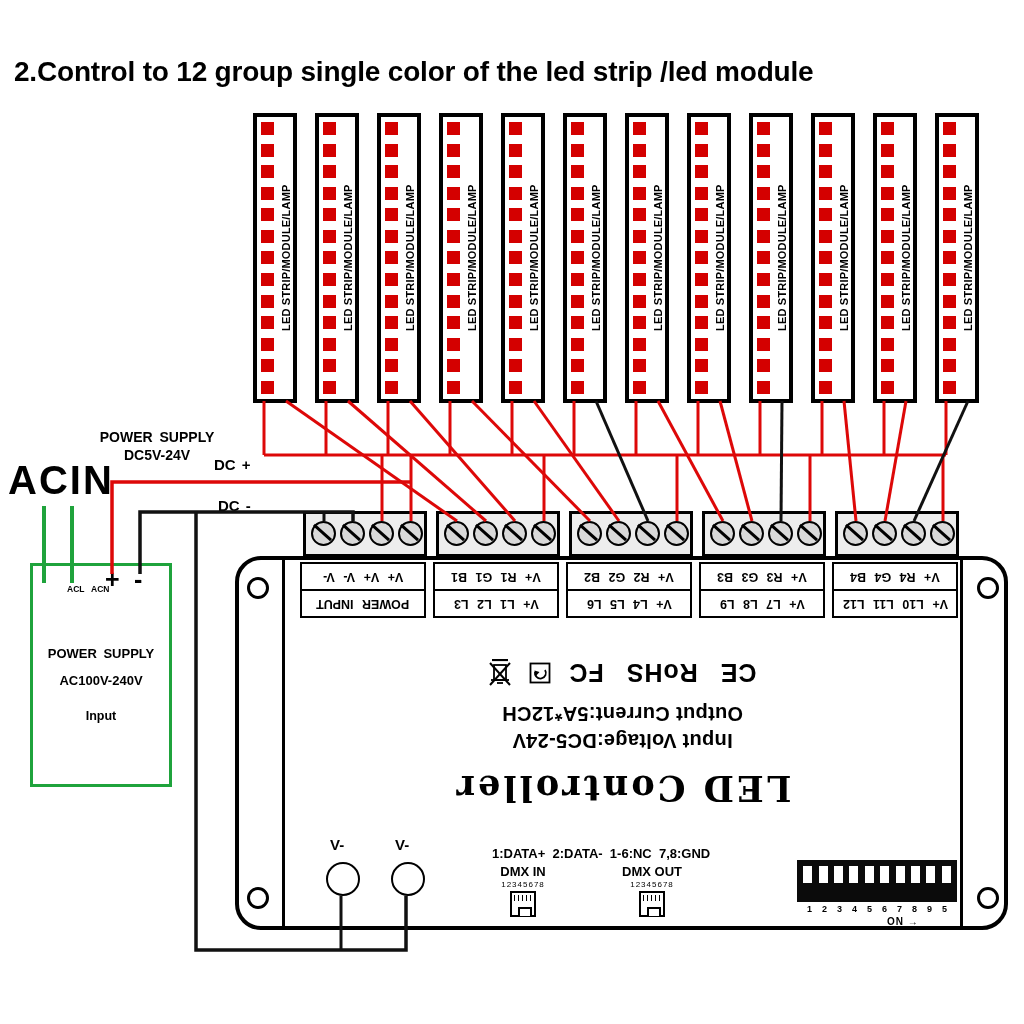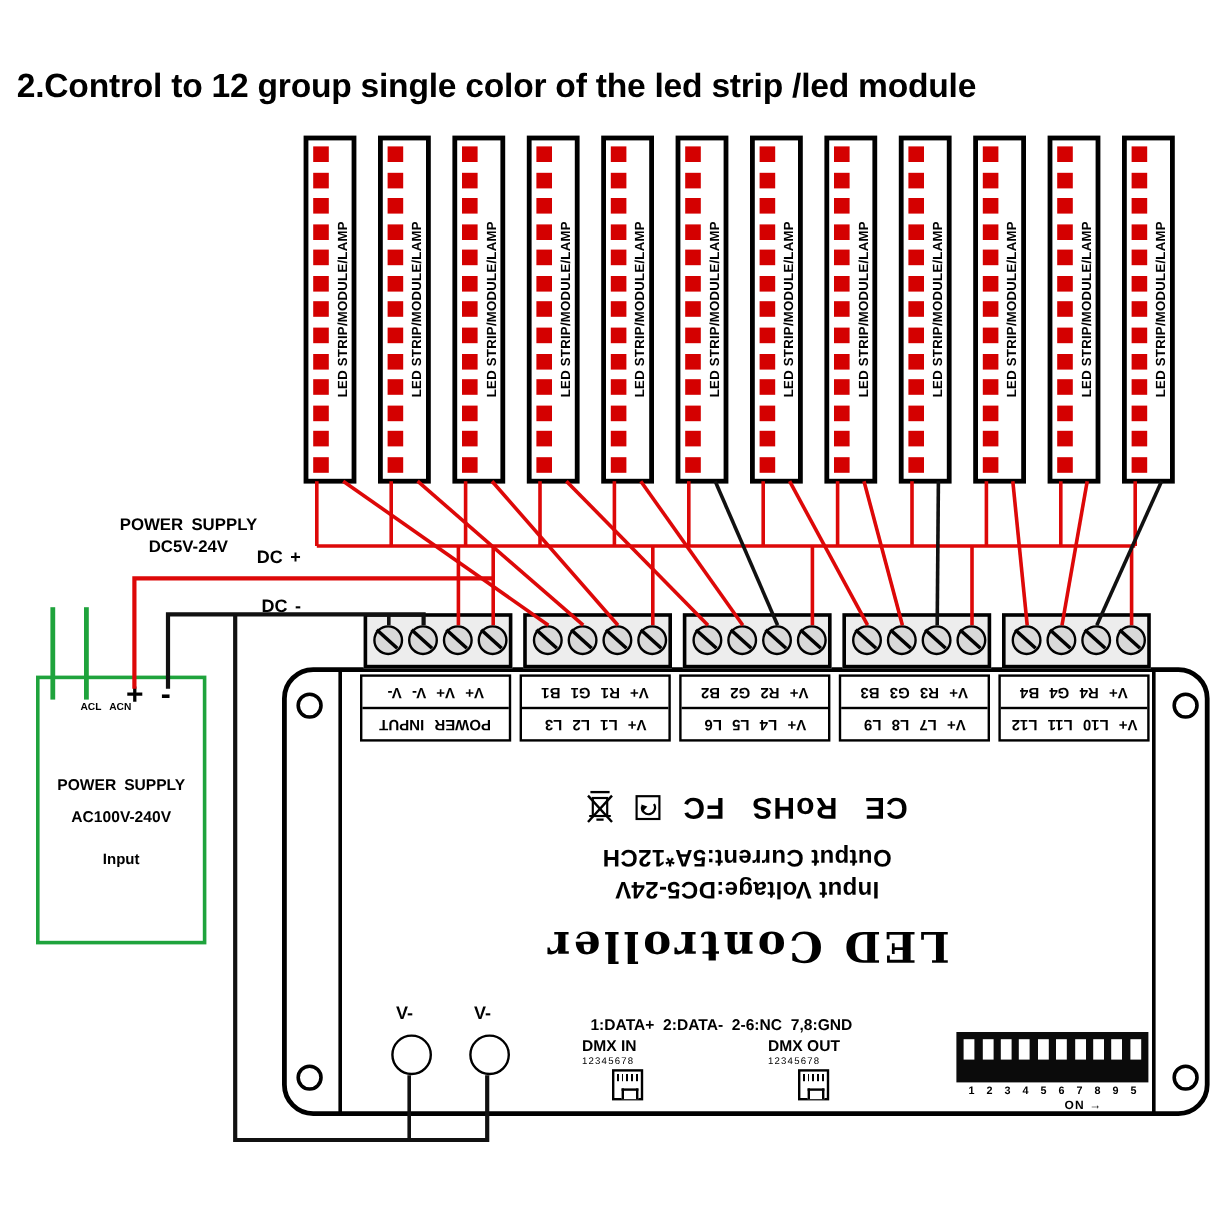--- a/index.html
+++ b/index.html
@@ -34,21 +34,21 @@
   #centerstack{left:330px;top:656px;width:585px;transform:rotate(180deg);text-align:center;z-index:8}
   #prodname{font-family:"DejaVu Serif",serif;font-size:35px;font-weight:bold;letter-spacing:3px;margin-bottom:14px}
   .specline{font-size:20px;font-weight:bold;line-height:27px;letter-spacing:0.3px}
   #certrow{display:flex;align-items:center;justify-content:center;gap:16px;height:34px;margin-top:10px}
   #certtext{font-size:25px;font-weight:bold;word-spacing:14px;letter-spacing:1px}
 
   
   .postlabel{font-size:15px;font-weight:bold;z-index:8}
   .post{width:30px;height:30px;border:2.5px solid #000;border-radius:50%;background:#fff;z-index:8}
   #pininfo{left:492px;top:846px;font-size:13px;font-weight:bold;white-space:pre;z-index:8}
-  .dmx{position:absolute;width:76px;z-index:8;top:864px}
+  .dmx{position:absolute;width:76px;text-align:center;z-index:8;top:864px}
   .dmxlabel{font-size:13px;font-weight:bold}
   .dmxpins{font-size:8px;letter-spacing:1px;font-weight:normal;margin-top:1px}
   .port{width:26px;height:26px;border:2.5px solid #000;margin:2px auto 0;position:relative;background:#fff;box-sizing:border-box}
   .portpins{position:absolute;left:2px;right:2px;top:2px;height:6px;background:repeating-linear-gradient(90deg,#000 0 1.5px,transparent 1.5px 4px)}
   .portnotch{position:absolute;left:50%;bottom:-1px;width:10px;height:7px;margin-left:-5px;border:2px solid #000;border-bottom:none;background:#fff}
 
   #dip{left:797px;top:860px;width:160px;height:42px;background:#0b0b0b;display:flex;align-items:flex-start;justify-content:space-evenly;padding-top:6px;box-sizing:border-box;z-index:8}
   .sw{width:9px;height:17px;background:#fff}
   #dipnums{left:797px;top:904px;width:160px;display:flex;justify-content:space-evenly;font-size:9px;font-weight:bold;z-index:8}
   #onlabel{left:887px;top:916px;font-size:10px;font-weight:bold;letter-spacing:1px;z-index:8}
@@ -320,31 +320,31 @@
         <line x1="4" y1="27" x2="20" y2="27" stroke="#000" stroke-width="2.2"></line>
       </svg>
     </div>
   </div>
 
   <div class="postlabel abs" style="left:330px;top:836px">V-</div>
   <div class="postlabel abs" style="left:395px;top:836px">V-</div>
   <div class="post abs" style="left:326px;top:862px"></div>
   <div class="post abs" style="left:391px;top:862px"></div>
 
-  <div id="pininfo" class="abs">1:DATA+  2:DATA-  2-6:NC  7,8:GND</div>
+  <div id="pininfo" class="abs">1:DATA+  2:DATA-  1-6:NC  7,8:GND</div>
 
   <div class="dmx" style="left:485px">
     <div class="dmxlabel">DMX IN</div>
     <div class="dmxpins">12345678</div>
     <div class="port">
       <div class="portpins"></div>
       <div class="portnotch"></div>
     </div>
   </div>
-  <div class="dmx" style="left:640px">
+  <div class="dmx" style="left:614px">
     <div class="dmxlabel">DMX OUT</div>
     <div class="dmxpins">12345678</div>
     <div class="port">
       <div class="portpins"></div>
       <div class="portnotch"></div>
     </div>
   </div>
 
   <div id="dip" class="abs">
       <div class="sw"></div>
@@ -368,20 +368,21 @@
       <span>7</span>
       <span>8</span>
       <span>9</span>
       <span>5</span>
     </div>
   <div id="onlabel" class="abs">
     <span>ON</span>
     <span>→</span>
   </div>
 
+  <div id="acin" class="abs">ACIN</div>
   <div id="dcsupply" class="abs">
     <div>POWER SUPPLY</div>
     <div>DC5V-24V</div>
   </div>
   <div id="dcplus" class="abs">DC +</div>
   <div id="dcminus" class="abs">DC -</div>
 
   <div id="psu" class="abs">
     <div class="psuterm" style="left:34px">ACL</div>
     <div class="psuterm" style="left:62px;left:30px;left:31px"></div>

